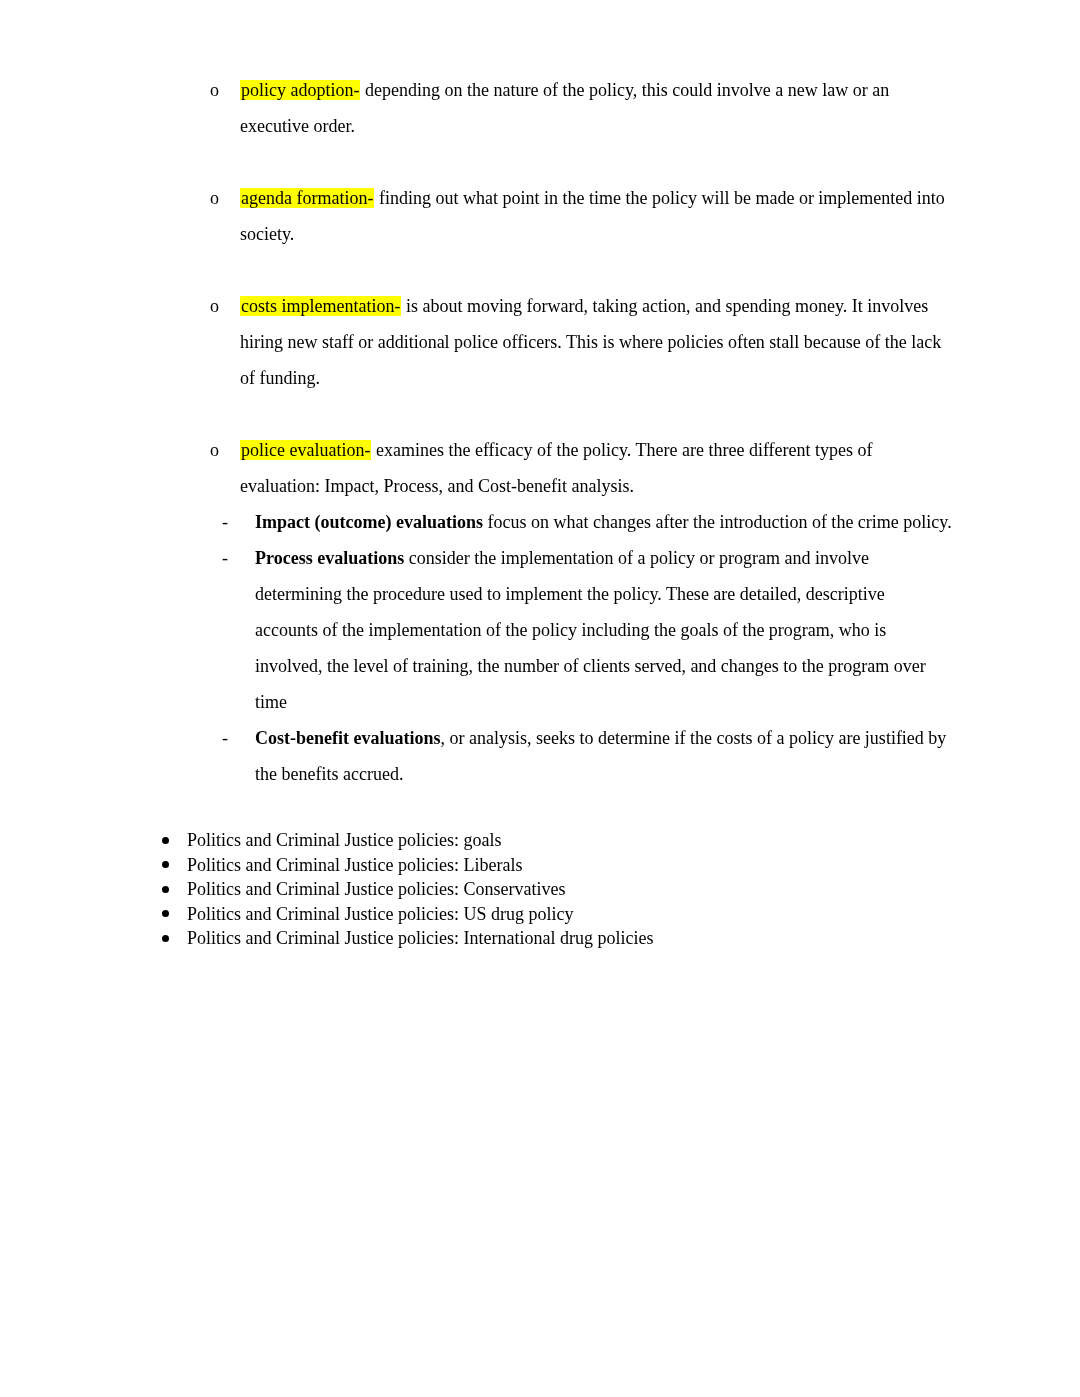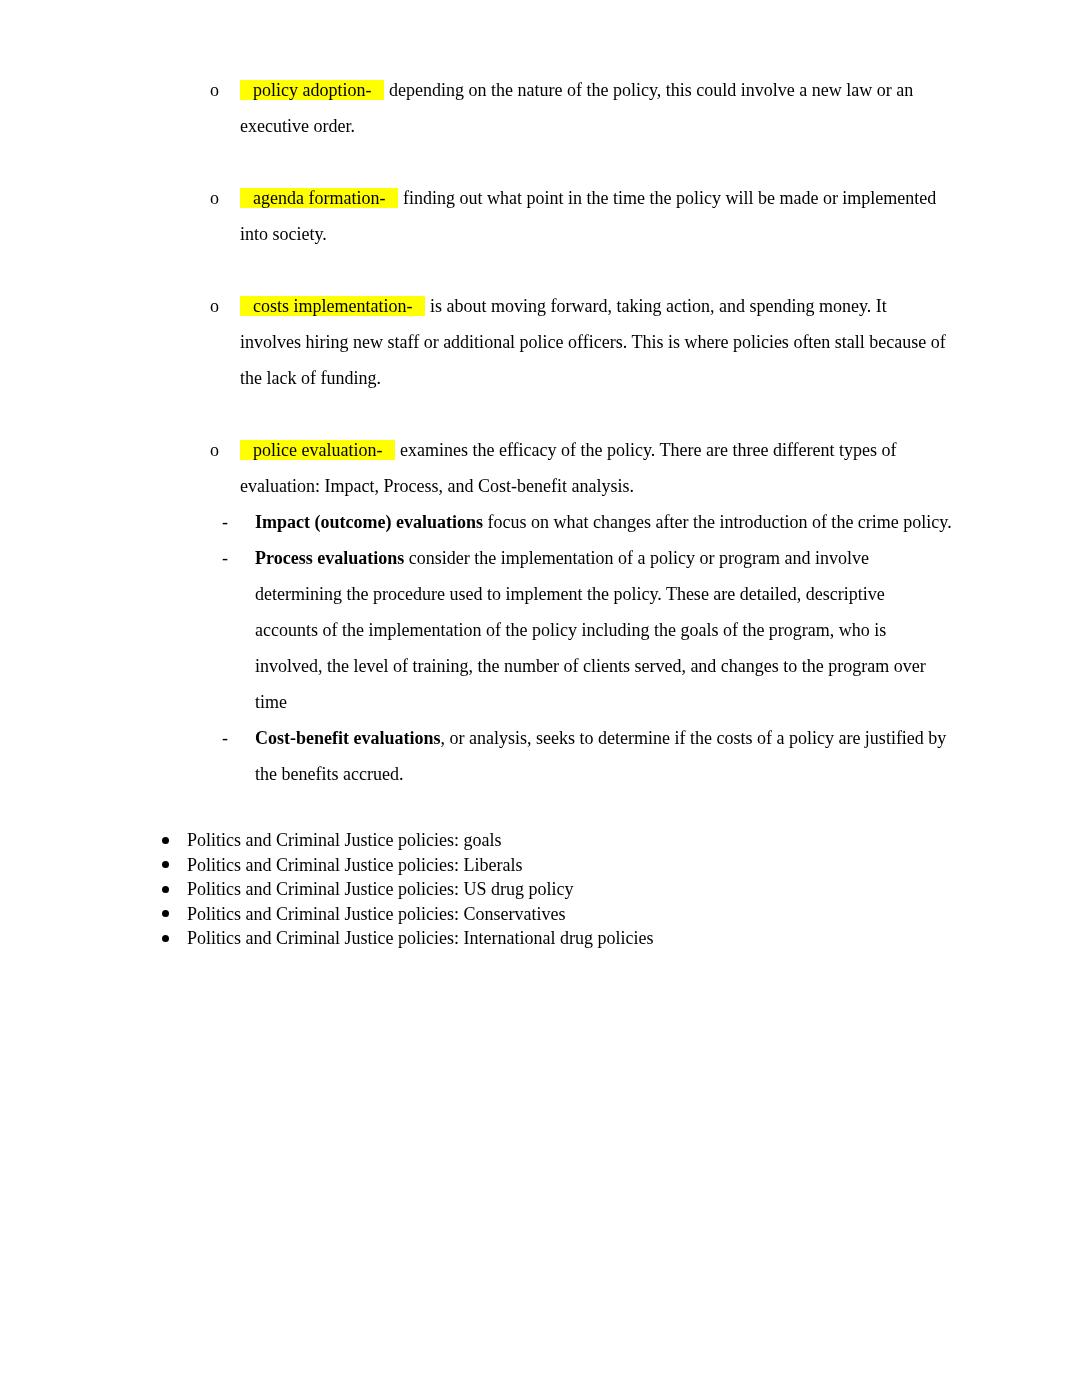--- a/index.html
+++ b/index.html
@@ -32,21 +32,21 @@
   .o-marker {
     flex: 0 0 30px;
     width: 30px;
   }
   .o-body {
     flex: 1 1 auto;
     max-width: 712px;
   }
   .hl {
     background: var(--hl, #ffff00);
-    padding: 0 13px;
+    padding: 0 1px;
   }
   
   .sub-list {
     margin-left: -18px;
   }
   .sub-item {
     display: flex;
   }
   .sub-marker {
     flex: 0 0 33px;
@@ -146,28 +146,28 @@
       <span class="b-marker">
           <span class="dot"></span>
         </span>
       <span class="b-text">Politics and Criminal Justice policies: Liberals</span>
     </div>
 
     <div class="b-item">
       <span class="b-marker">
           <span class="dot"></span>
         </span>
-      <span class="b-text">Politics and Criminal Justice policies: US drug policy</span>
+      <span class="b-text">Politics and Criminal Justice policies: Conservatives</span>
     </div>
 
     <div class="b-item">
       <span class="b-marker">
           <span class="dot"></span>
         </span>
-      <span class="b-text">Politics and Criminal Justice policies: Conservatives</span>
+      <span class="b-text">Politics and Criminal Justice policies: US drug policy</span>
     </div>
 
     <div class="b-item">
       <span class="b-marker">
           <span class="dot"></span>
         </span>
       <span class="b-text">Politics and Criminal Justice policies: International drug policies</span>
     </div>
 
 

